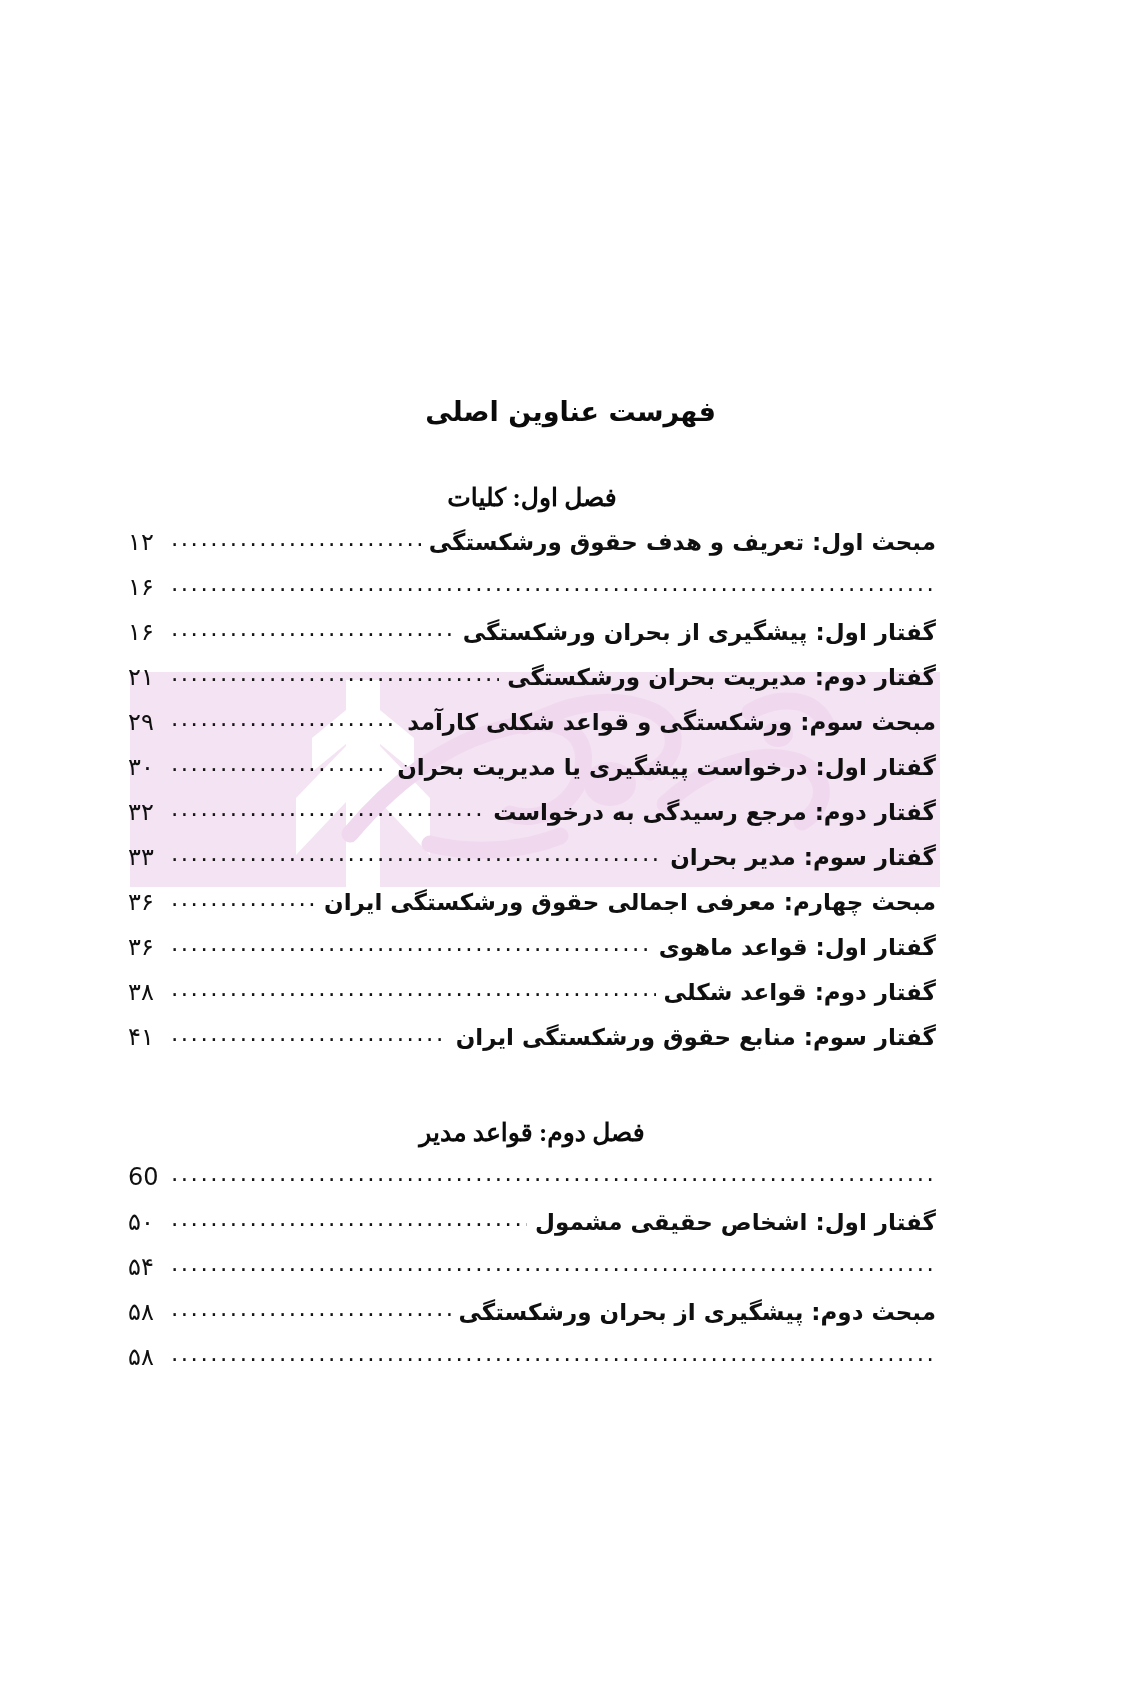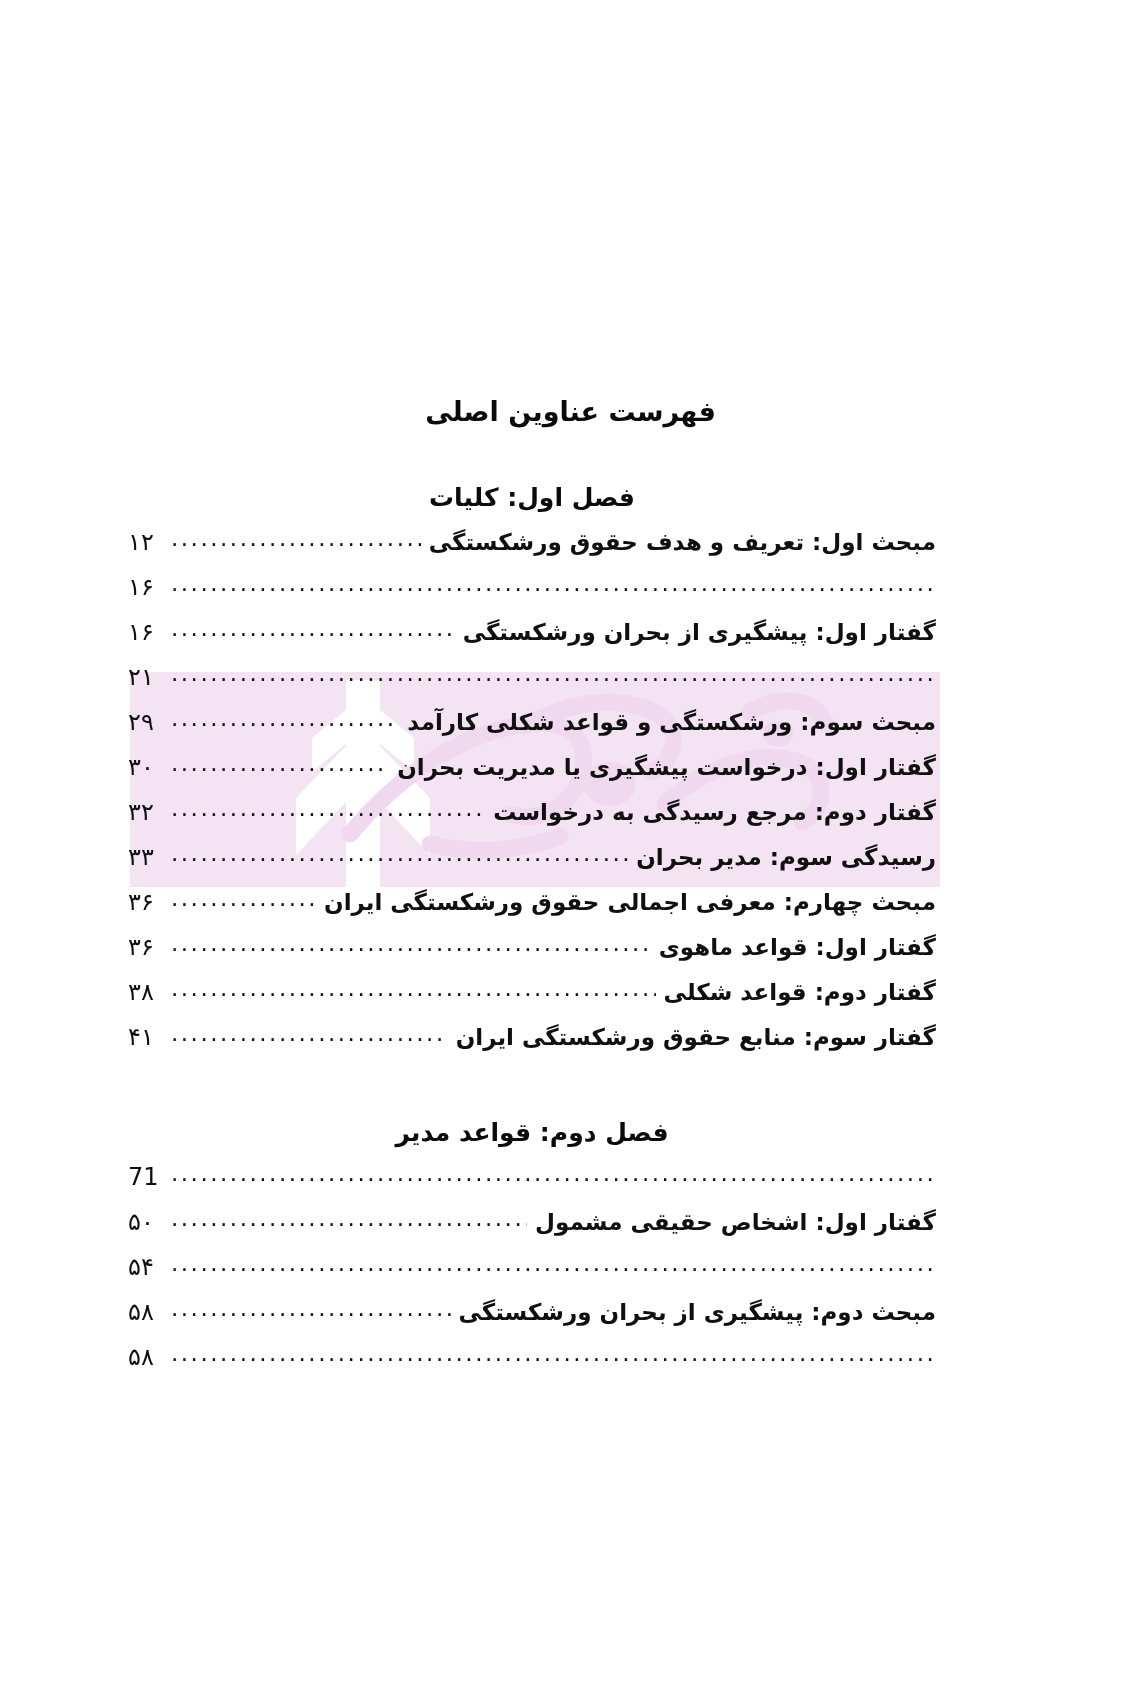--- a/index.html
+++ b/index.html
@@ -68,20 +68,21 @@
     letter-spacing: 0px;
   }
 
   .chapter {
     text-align: center;
     font-size: 25px;
     font-weight: bold;
     color: #0b0b0b;
     margin: 0;
     padding: 0;
+    font-family: Liberation Serif, serif;
   }
 
   .toc-block {
     position: absolute;
     right: 205px;
     left: 128px;
   }
 
   .toc-row {
     display: flex;
@@ -182,20 +183,21 @@
         <span class="toc-page">۱۶</span>
       </div>
 
       <div class="toc-row">
         <span class="toc-label">گفتار اول: پیشگیری از بحران ورشکستگی</span>
         <span class="toc-dots"></span>
         <span class="toc-page">۱۶</span>
       </div>
 
       <div class="toc-row">
+        <span class="toc-label">گفتار دوم: مدیریت بحران ورشکستگی</span>
         <span class="toc-dots"></span>
         <span class="toc-page">۲۱</span>
       </div>
 
       <div class="toc-row">
         <span class="toc-label">مبحث سوم: ورشکستگی و قواعد شکلی کارآمد</span>
         <span class="toc-dots"></span>
         <span class="toc-page">۲۹</span>
       </div>
 
@@ -205,21 +207,21 @@
         <span class="toc-page">۳۰</span>
       </div>
 
       <div class="toc-row">
         <span class="toc-label">گفتار دوم: مرجع رسیدگی به درخواست</span>
         <span class="toc-dots"></span>
         <span class="toc-page">۳۲</span>
       </div>
 
       <div class="toc-row">
-        <span class="toc-label">رسیدگی سوم: مدیر بحران</span>
+        <span class="toc-label">گفتار سوم: مدیر بحران</span>
         <span class="toc-dots"></span>
         <span class="toc-page">۳۳</span>
       </div>
 
       <div class="toc-row">
         <span class="toc-label">مبحث چهارم: معرفی اجمالی حقوق ورشکستگی ایران</span>
         <span class="toc-dots"></span>
         <span class="toc-page">۳۶</span>
       </div>
 
@@ -240,21 +242,21 @@
         <span class="toc-dots"></span>
         <span class="toc-page">۴۱</span>
       </div>
 
       <div class="chapter-gap-top"></div>
       <div class="chapter">فصل دوم: قواعد مدیر</div>
       <div class="chapter-gap-bottom"></div>
 
       <div class="toc-row">
         <span class="toc-dots"></span>
-        <span class="toc-page">71</span>
+        <span class="toc-page">60</span>
       </div>
 
       <div class="toc-row">
         <span class="toc-label">گفتار اول: اشخاص حقیقی مشمول</span>
         <span class="toc-dots"></span>
         <span class="toc-page">۵۰</span>
       </div>
 
       <div class="toc-row">
         <span class="toc-dots"></span>

